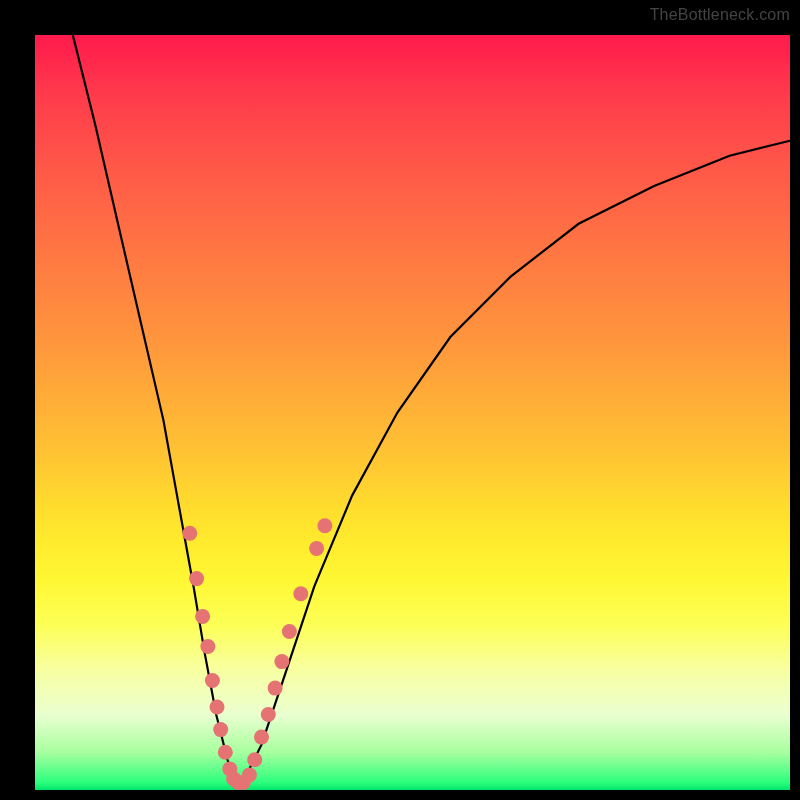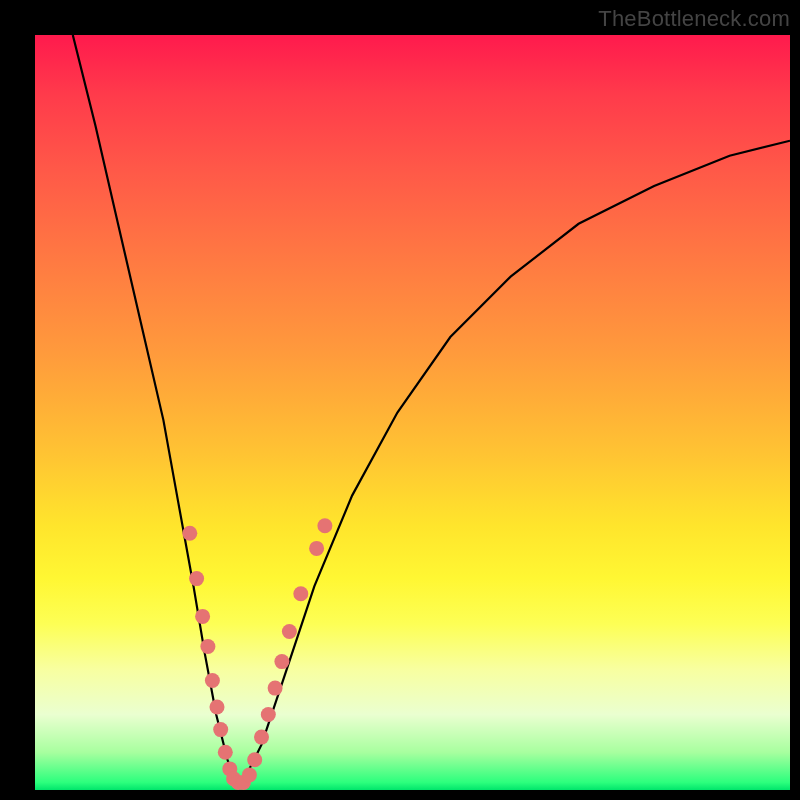--- a/index.html
+++ b/index.html
@@ -41,21 +41,21 @@
       #a8ff9f 95%,
       #2cff7d 99%,
       #00e56b 100%
     );
   }
   .watermark {
     position: absolute;
     top: 6px;
     right: 10px;
     color: #444;
-    font-size: 22px;
+    font-size: 16px;
     letter-spacing: 0.2px;
     font-weight: 400;
     user-select: none;
   }
   svg.curve {
     position: absolute;
     left: 0;
     top: 0;
     width: 755px;
     height: 755px;

